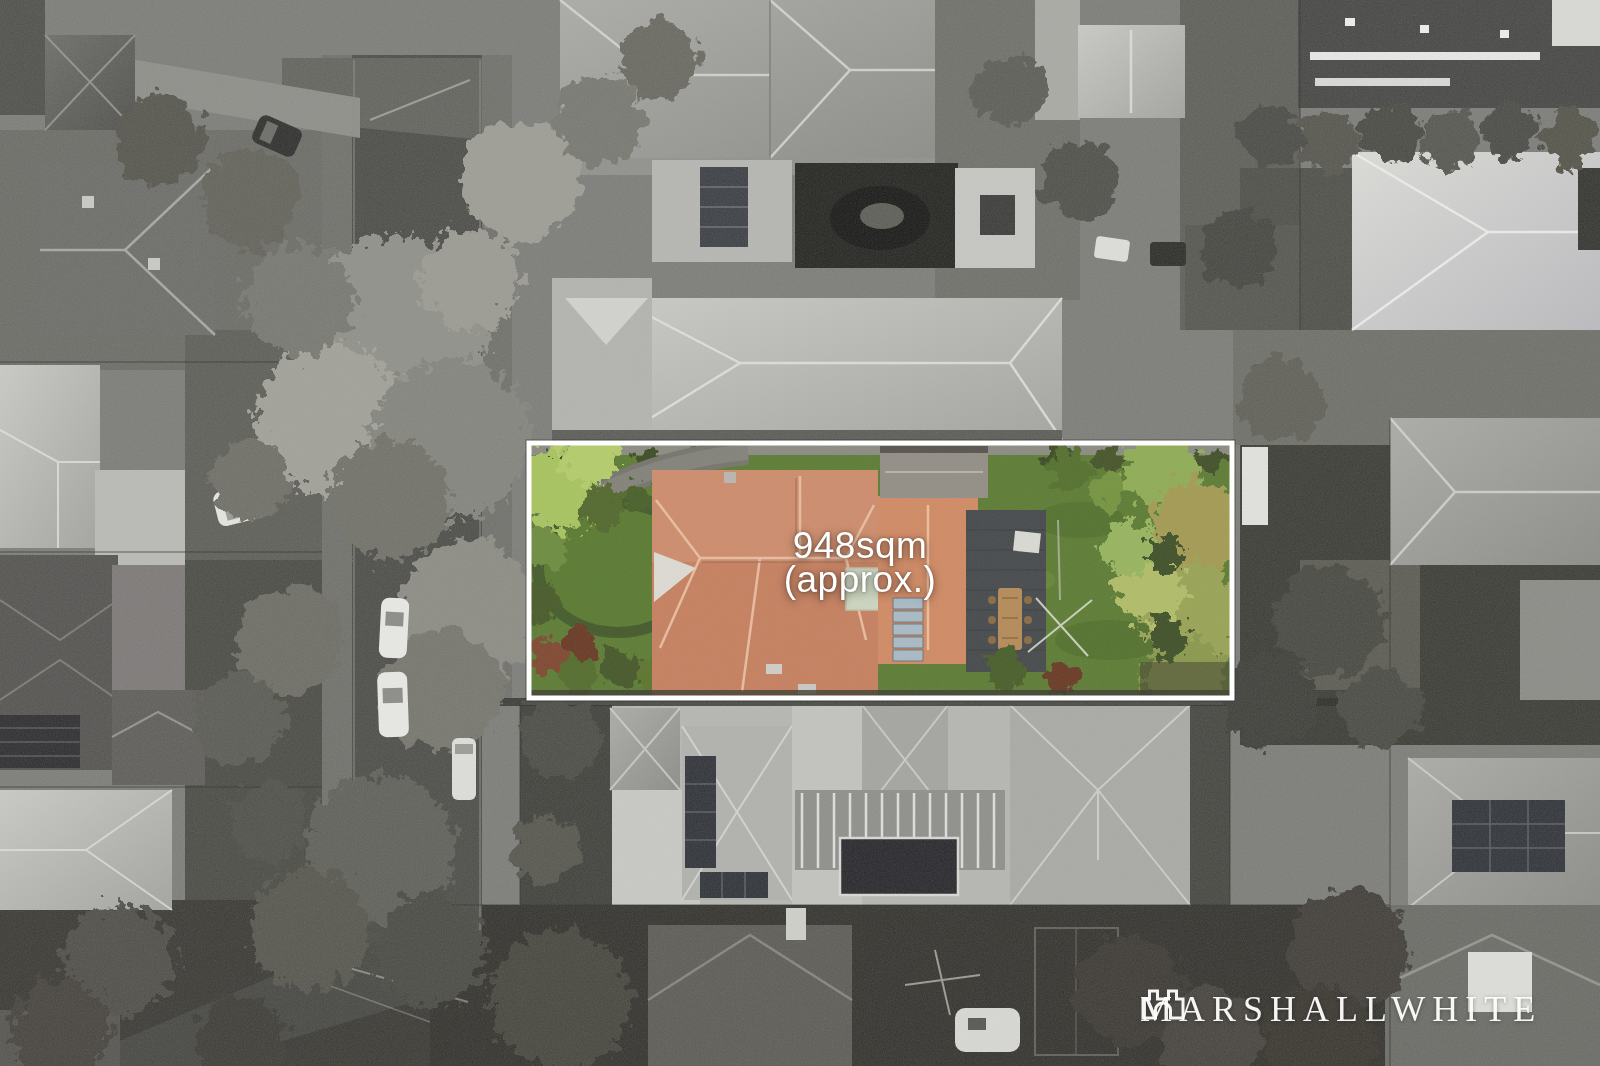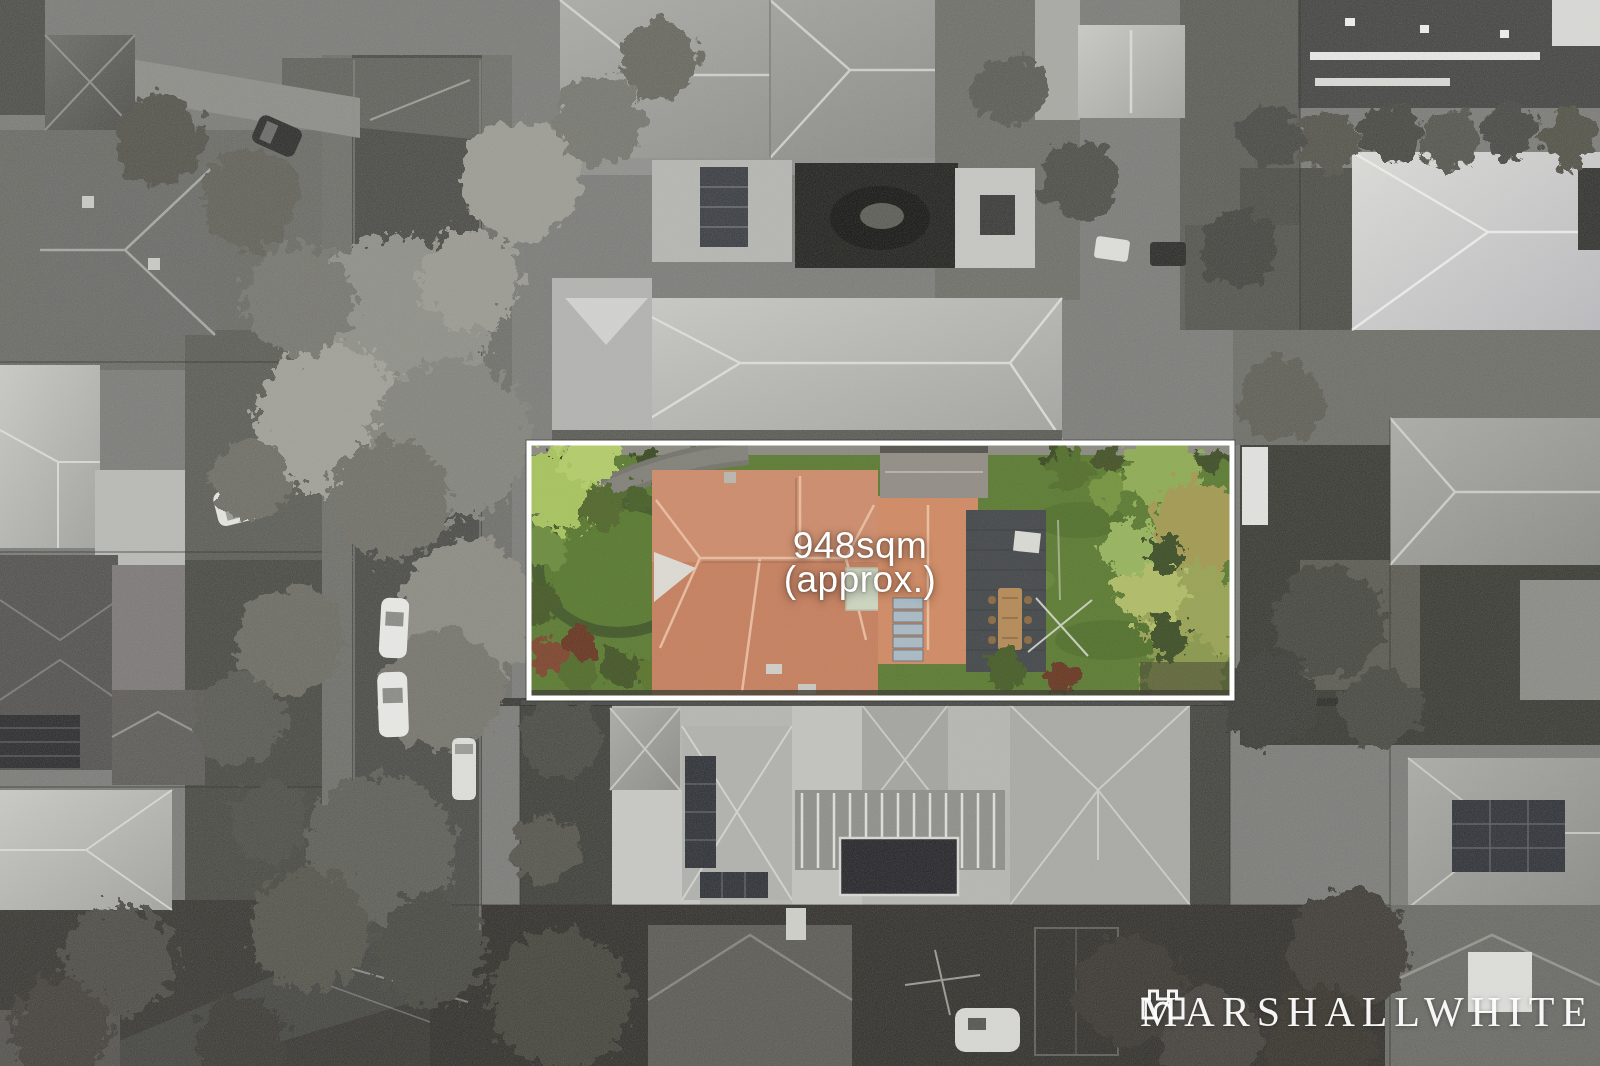--- a/index.html
+++ b/index.html
@@ -5,21 +5,21 @@
   html,body{margin:0;padding:0;background:#555;}
   .stage{position:relative;width:1600px;height:1066px;overflow:hidden;background:#7b7b78;
          font-family:"Liberation Sans",sans-serif;}
   .stage svg{position:absolute;left:0;top:0;}
   .area-label{position:absolute;left:860px;top:529px;transform:translateX(-50%);
               text-align:center;color:#fff;font-size:37px;line-height:34px;font-weight:500;
               letter-spacing:.5px;
               text-shadow:0 2px 8px rgba(0,0,0,.5),0 0 3px rgba(0,0,0,.35);}
   .watermark{position:absolute;left:1140px;top:988px;display:flex;align-items:center;gap:15px;
              color:rgba(255,255,255,.95);}
-  .watermark .brand{font-family:"Liberation Serif",serif;font-size:42px;letter-spacing:7px;
+  .watermark .brand{font-family:"Liberation Serif",serif;font-size:36px;letter-spacing:7px;
                     font-weight:400;white-space:nowrap;text-shadow:0 1px 4px rgba(0,0,0,.35);}
 </style>
 </head>
 <body>
 
 <div class="stage">
 <svg width="1600" height="1066" viewBox="0 0 1600 1066">
 <defs>
   <linearGradient id="gLight" x1="0" y1="0" x2="1" y2="1">
     <stop offset="0" stop-color="#c9c9c5"></stop>

